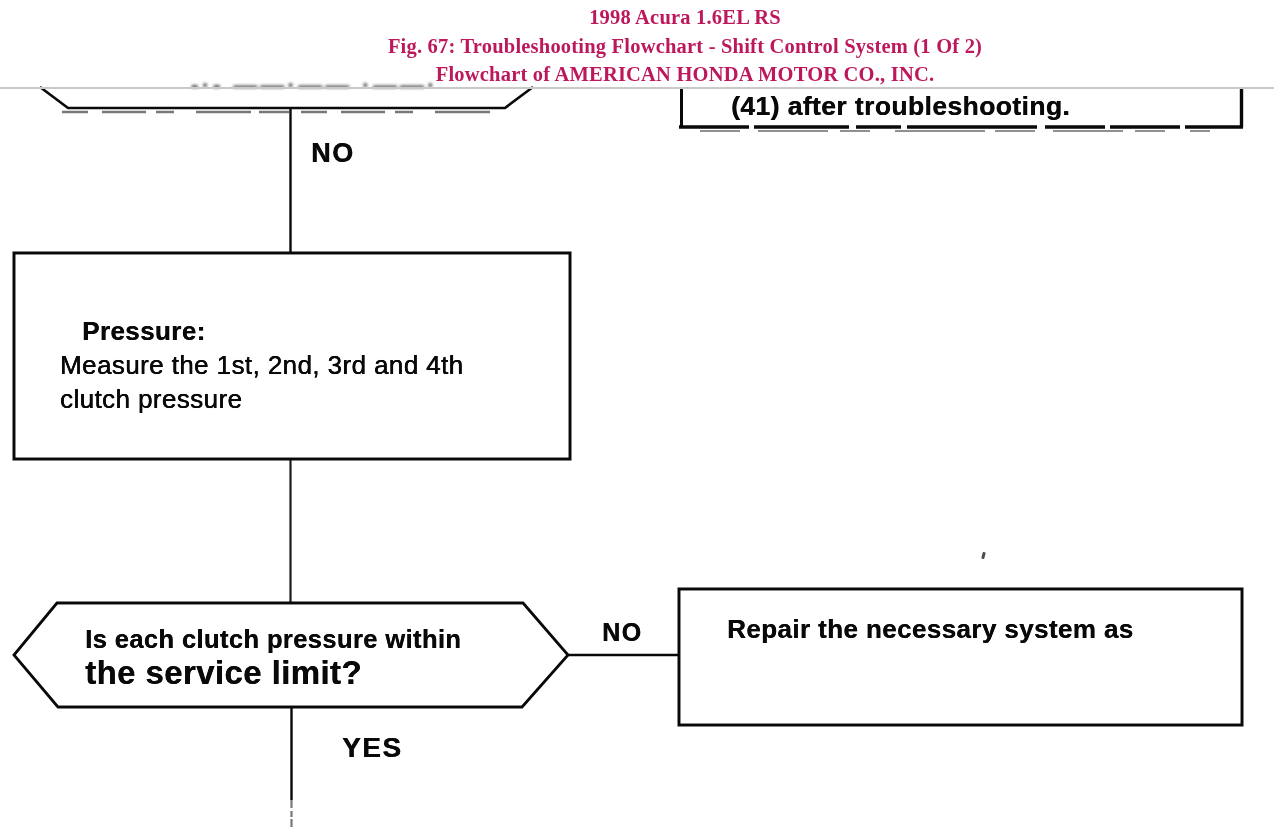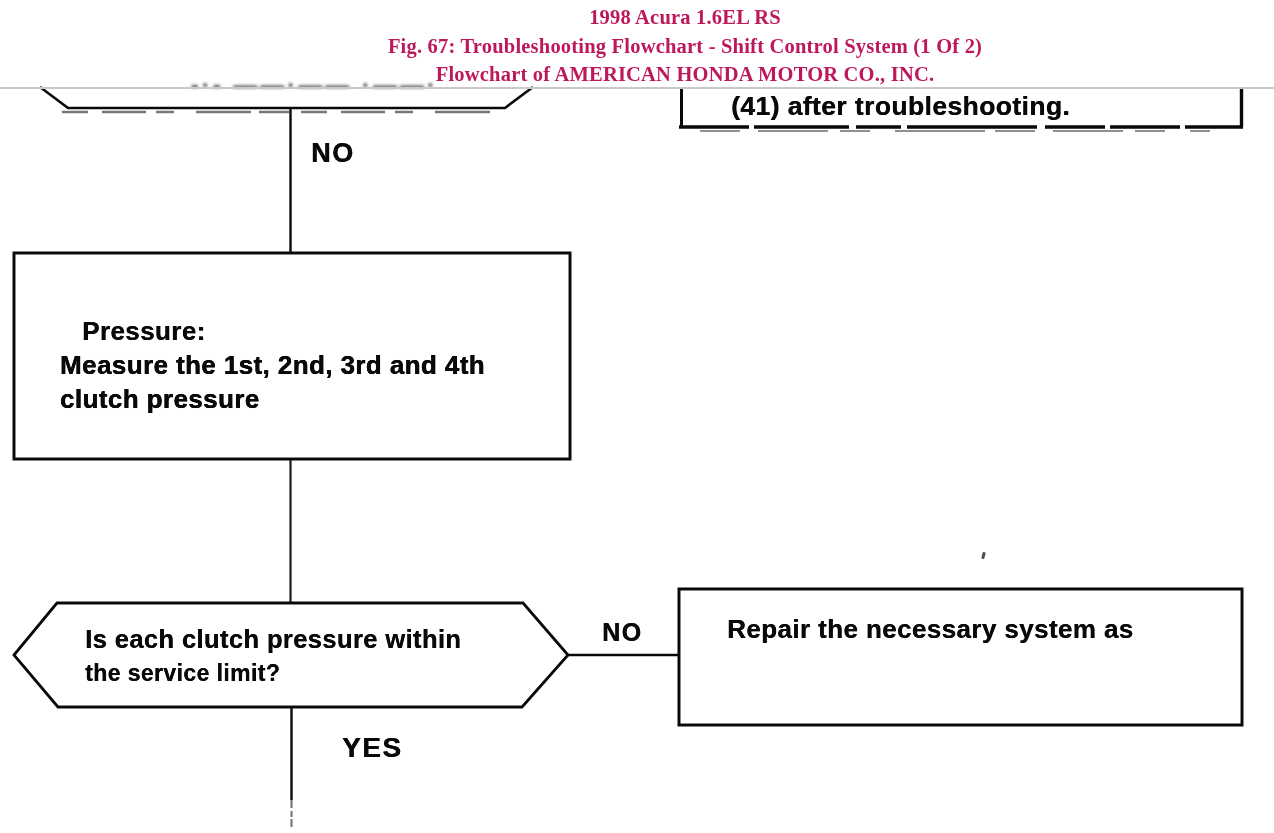--- a/index.html
+++ b/index.html
@@ -64,21 +64,21 @@
     position: absolute;
     color: var(--ink, #161616);
     font-weight: 700;
     font-size: 26px;
     line-height: 34px;
     letter-spacing: 0.4px;
     white-space: nowrap;
     text-shadow: 0.4px 0 0 currentColor;
   }
   .t.body {
-    font-weight: 700;
+    font-weight: 400;
     text-shadow: 0 0 0.9px currentColor, 0.3px 0 0 currentColor;
   }
   .t.label { letter-spacing: 1.5px; }
   .frag {
     position: absolute;
     left: 108px;
     top: 71px;
     width: 330px;
     height: 17px;
     overflow: hidden;
@@ -138,21 +138,21 @@
 
     <div class="t" style="left:731px; top:89px; font-size:26.5px;">(41) after troubleshooting.</div>
 
     <div class="t label" style="left:311px; top:136px; font-size:27px;">NO</div>
 
     <div class="t" style="left:60px; top:314px;margin-left:22px;">Pressure:</div>
     <div class="t body" style="left:60px; top:348px;">Measure the 1st, 2nd, 3rd and 4th</div>
     <div class="t body" style="left:60px; top:382px;">clutch pressure</div>
 
     <div class="t" style="left:85px; top:622px; font-size:25.5px;">Is each clutch pressure within</div>
-    <div class="t" style="left:85px; top:656px; font-size:23px;">the service limit?</div>
+    <div class="t" style="left:85px; top:656px; font-size:33px;">the service limit?</div>
 
     <div class="t label" style="left:602px; top:615px; font-size:25px;">NO</div>
 
     <div class="t" style="left:727px; top:612px;">Repair the necessary system as</div>
 
     <div class="t label" style="left:312px; top:731px; font-size:28px;margin-left:30px;">YES</div>
 
     <div class="speck"></div>
   </div>
 

